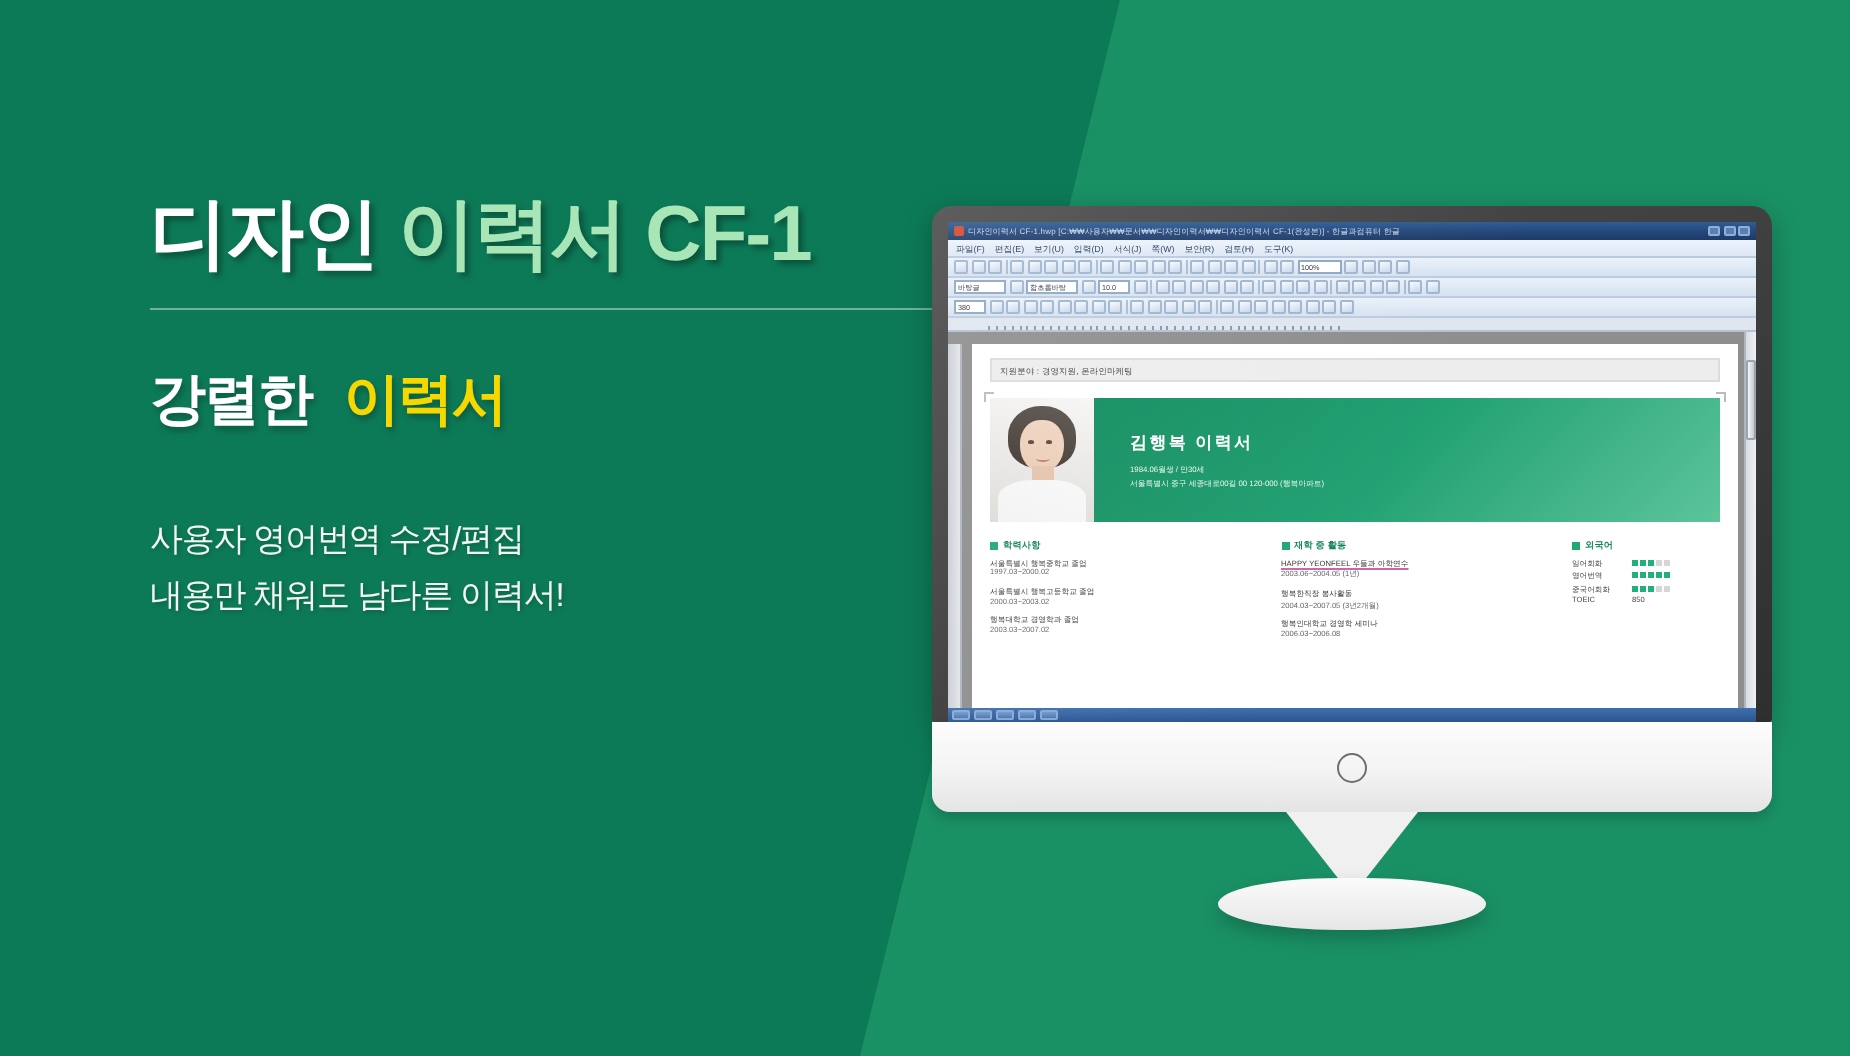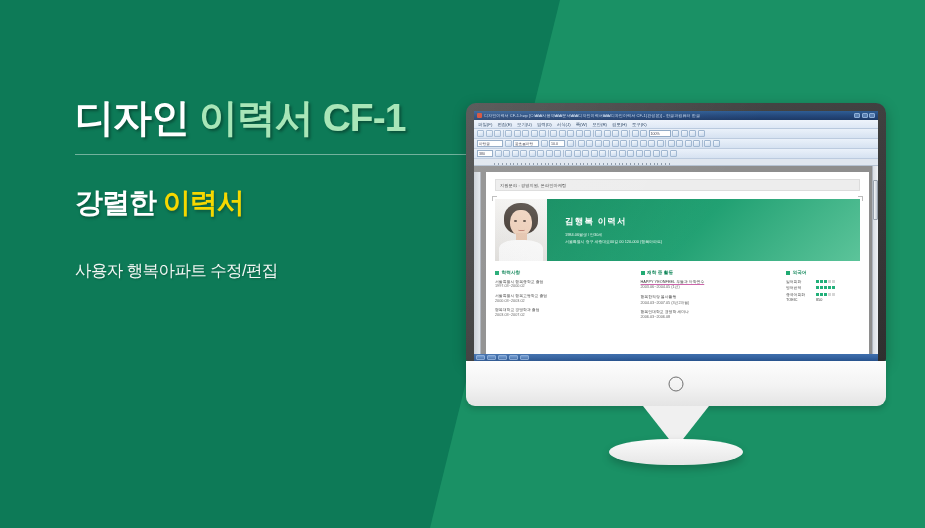--- a/index.html
+++ b/index.html
@@ -35,21 +35,21 @@
     background:rgba(255,255,255,.42);
   }
 
   .headline {
     margin-top:30px;
     font-size:28px; font-weight:bold; line-height:1.32;
     color:#FFFFFF; letter-spacing:-1px;
     text-shadow:1px 2px 3px rgba(0,0,0,.28);
   }
   .headline .hl { color:#F5D800; }
-  .headline div { white-space:nowrap; }
+  .headline div { white-space:nowrap;font-family:Liberation Mono, monospace; }
 
   .desc {
     margin-top:34px;
     font-size:16.5px; line-height:1.72; color:#F2F7F4;
     letter-spacing:-0.6px;
     text-shadow:1px 1px 2px rgba(0,0,0,.22);
   }
   .desc div { white-space:nowrap; }
 
   
@@ -227,21 +227,22 @@
 
     <div class="rule"></div>
 
     <div class="headline">
       <div>
         <span>강렬한 </span><span class="hl">이력서</span><span></span>
       </div>
     </div>
 
     <div class="desc">
-      <div>사용자 행복아파트 수정/편집</div>
+      <div>사용자 영어번역 수정/편집</div>
+      <div>내용만 채워도 남다른 이력서!</div>
     </div>
   </div>
 
   <div class="monitor">
     <div class="mon-bezel">
       <div class="screen">
 
         <div class="titlebar">
           <span class="tb-ico"></span>
           <span class="tb-text">디자인이력서 CF-1.hwp  [C:₩₩사용자₩₩문서₩₩디자인이력서₩₩디자인이력서 CF-1(완성본)] - 한글과컴퓨터 한글</span>

